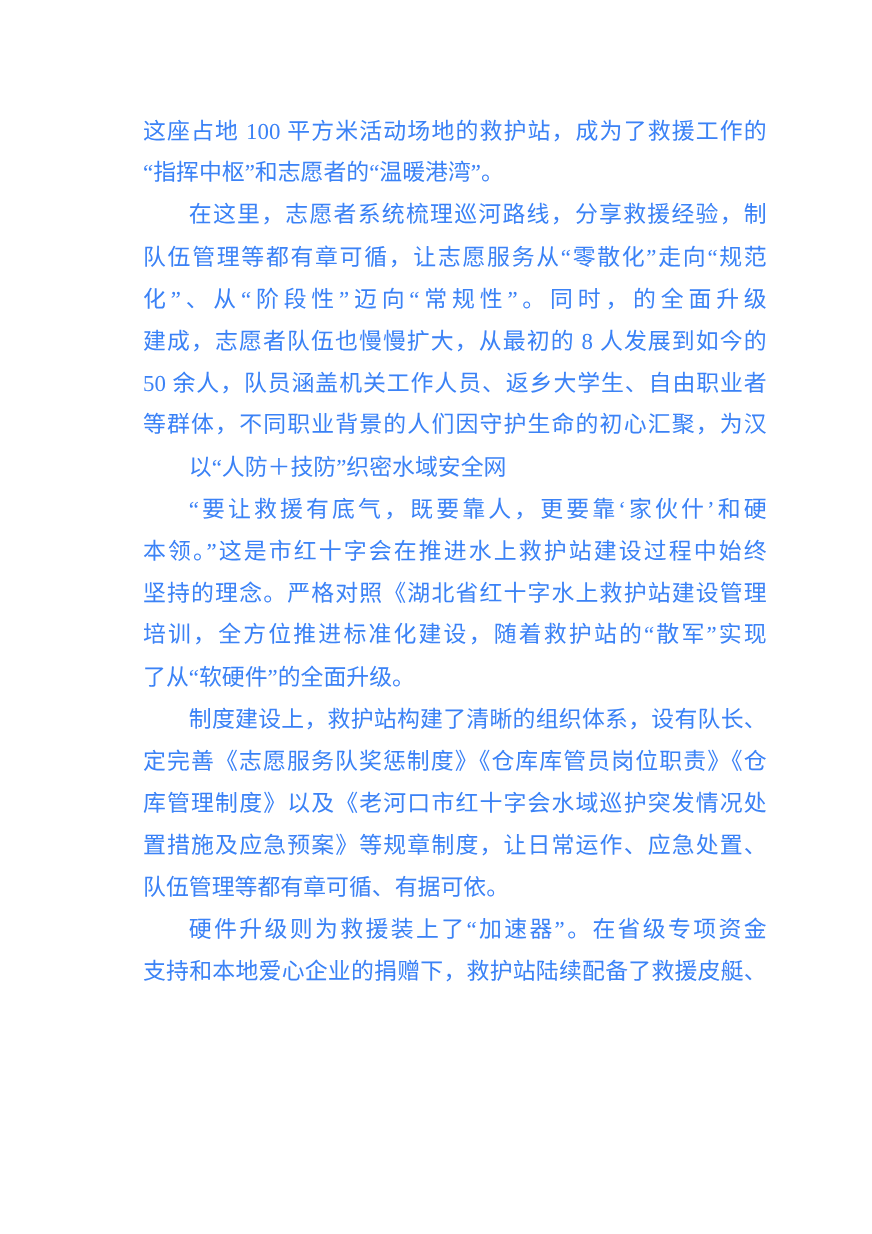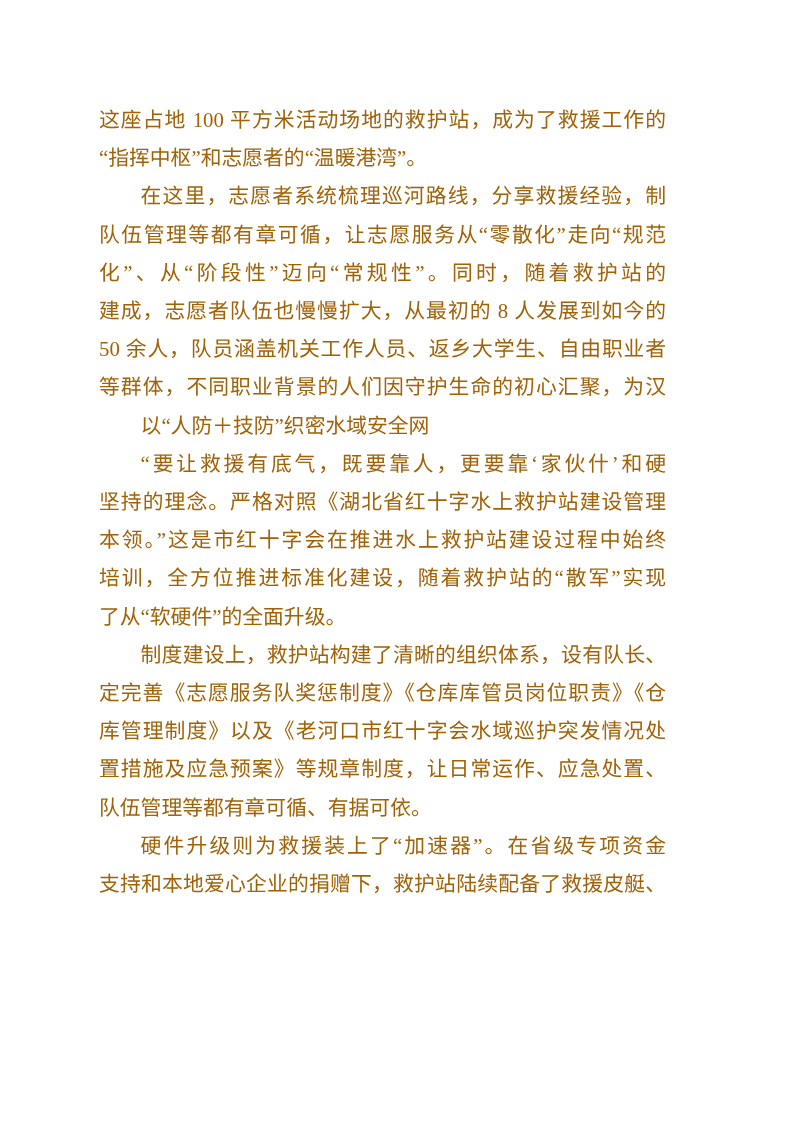--- a/index.html
+++ b/index.html
@@ -9,24 +9,24 @@
   }
   .page {
     position: relative;
     width: 793px;
     height: 1122px;
     background: #ffffff;
     overflow: hidden;
   }
   .textblock {
     position: absolute;
-    left: 99px;
+    left: 130px;
     top: 101px;
     width: 567px;
-    color: #a16207;
+    color: #3b82f6;
     font-family: "Liberation Serif", "DejaVu Serif", serif;
     font-size: 20.8px;
     line-height: 38.2px;
     letter-spacing: 0;
   }
   .para {
     margin: 0;
     padding: 0;
   }
   .line {
@@ -50,34 +50,34 @@
   <div class="textblock">
 
     <p class="para">
       <span class="line">这座占地 100 平方米活动场地的救护站，成为了救援工作的</span>
       <span class="line end">“指挥中枢”和志愿者的“温暖港湾”。</span>
     </p>
 
     <p class="para">
       <span class="line indent">在这里，志愿者系统梳理巡河路线，分享救援经验，制</span>
       <span class="line">队伍管理等都有章可循，让志愿服务从“零散化”走向“规范</span>
-      <span class="line">化”、从“阶段性”迈向“常规性”。同时，随着救护站的</span>
+      <span class="line">化”、从“阶段性”迈向“常规性”。同时，的全面升级</span>
       <span class="line">建成，志愿者队伍也慢慢扩大，从最初的 8 人发展到如今的</span>
       <span class="line">50 余人，队员涵盖机关工作人员、返乡大学生、自由职业者</span>
       <span class="line">等群体，不同职业背景的人们因守护生命的初心汇聚，为汉</span>
     </p>
 
     <p class="para">
       <span class="line indent end">以“人防＋技防”织密水域安全网</span>
     </p>
 
     <p class="para">
       <span class="line indent">“要让救援有底气，既要靠人，更要靠‘家伙什’和硬</span>
+      <span class="line">本领。”这是市红十字会在推进水上救护站建设过程中始终</span>
       <span class="line">坚持的理念。严格对照《湖北省红十字水上救护站建设管理</span>
-      <span class="line">本领。”这是市红十字会在推进水上救护站建设过程中始终</span>
       <span class="line">培训，全方位推进标准化建设，随着救护站的“散军”实现</span>
       <span class="line end">了从“软硬件”的全面升级。</span>
     </p>
 
     <p class="para">
       <span class="line indent">制度建设上，救护站构建了清晰的组织体系，设有队长、</span>
       <span class="line">定完善《志愿服务队奖惩制度》《仓库库管员岗位职责》《仓</span>
       <span class="line">库管理制度》以及《老河口市红十字会水域巡护突发情况处</span>
       <span class="line">置措施及应急预案》等规章制度，让日常运作、应急处置、</span>
       <span class="line end">队伍管理等都有章可循、有据可依。</span>

